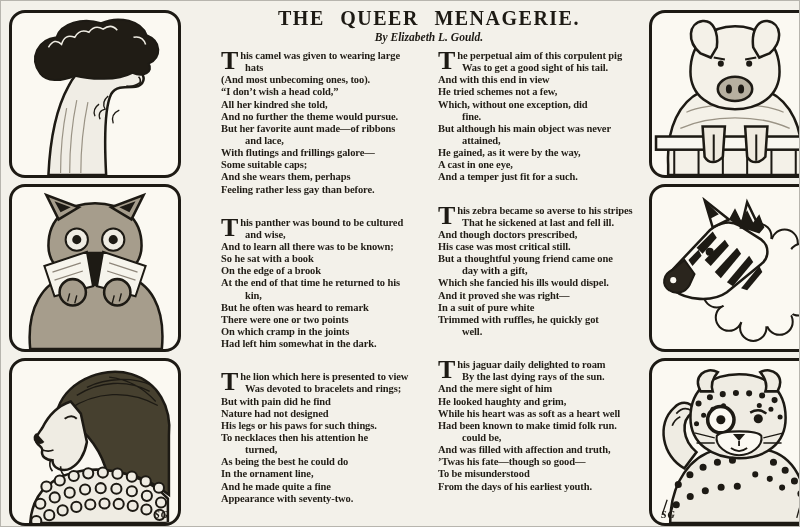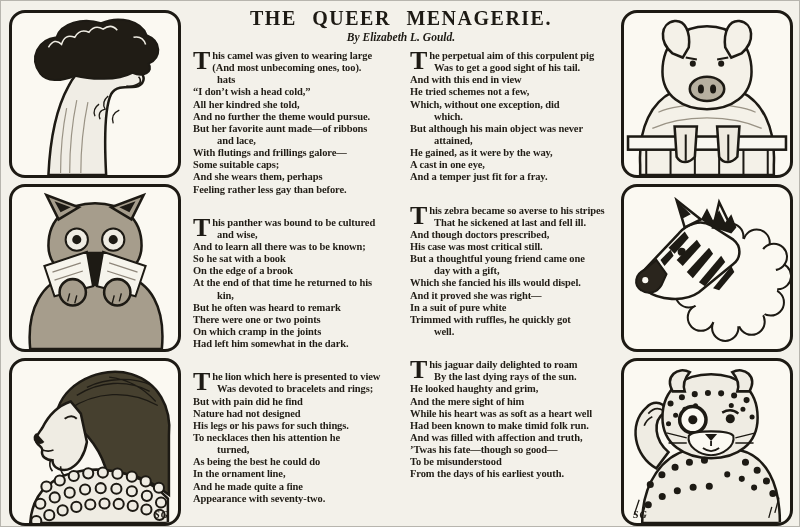--- a/index.html
+++ b/index.html
@@ -18,21 +18,21 @@
     position:relative;height:204px;border:3px solid #1d1a14;border-radius:16px;
     background:#fbf9f2;overflow:hidden;box-sizing:border-box;
   }
   .frame svg{width:100%;height:100%;display:block;}
   .signature{
     position:absolute;bottom:3px;font-size:10px;font-weight:bold;
     font-style:italic;color:#1d1a14;letter-spacing:1px;
   }
   .sig-right{right:9px;} .sig-left{left:9px;}
   
-  .text-area{flex:1;display:flex;flex-direction:column;box-sizing:border-box;}
+  .text-area{flex:1;display:flex;flex-direction:column;box-sizing:border-box;margin-left:28px;}
   .masthead{text-align:center;padding-top:5px;}
   .title{
     margin:0;font-size:20px;font-weight:bold;letter-spacing:1.5px;
     word-spacing:9px;line-height:24px;color:#1d1a14;
   }
   .byline{font-size:11.5px;font-weight:bold;font-style:italic;line-height:15px;color:#1d1a14;}
   .text-cols{display:flex;padding:5px 2px 0 8px;gap:12px;}
   .poem-col{width:205px;flex:0 0 205px;}
   .poem + .poem{margin-top:21px;}
   .line{
@@ -111,22 +111,22 @@
 
   <div class="text-area">
     <div class="masthead">
       <h1 class="title">THE QUEER MENAGERIE.</h1>
       <div class="byline">By Elizabeth L. Gould.</div>
     </div>
     <div class="text-cols">
       <div class="poem-col">
           <div class="poem">
             <div class="line"><span class="dropcap">T</span>his camel was given to wearing large</div>
+            <div class="line indent">hats</div>
             <div class="line">(And most unbecoming ones, too).</div>
-            <div class="line indent">hats</div>
             <div class="line">“I don’t wish a head cold,”</div>
             <div class="line">All her kindred she told,</div>
             <div class="line">And no further the theme would pursue.</div>
             <div class="line">But her favorite aunt made—of ribbons</div>
             <div class="line indent">and lace,</div>
             <div class="line">With flutings and frillings galore—</div>
             <div class="line">Some suitable caps;</div>
             <div class="line">And she wears them, perhaps</div>
             <div class="line">Feeling rather less gay than before.</div>
           </div>
@@ -157,47 +157,48 @@
             <div class="line">Appearance with seventy-two.</div>
           </div>
         </div>
       <div class="poem-col">
           <div class="poem">
             <div class="line"><span class="dropcap">T</span>he perpetual aim of this corpulent pig</div>
             <div class="line indent">Was to get a good sight of his tail.</div>
             <div class="line">And with this end in view</div>
             <div class="line">He tried schemes not a few,</div>
             <div class="line">Which, without one exception, did</div>
-            <div class="line indent">which.</div>
+            <div class="line indent">fine.</div>
             <div class="line">But although his main object was never</div>
             <div class="line indent">attained,</div>
             <div class="line">He gained, as it were by the way,</div>
             <div class="line">A cast in one eye,</div>
-            <div class="line">And a temper just fit for a fray.</div>
+            <div class="line">And a temper just fit for a such.</div>
           </div>
           <div class="poem">
             <div class="line"><span class="dropcap">T</span>his zebra became so averse to his stripes</div>
             <div class="line indent">That he sickened at last and fell ill.</div>
             <div class="line">And though doctors prescribed,</div>
             <div class="line">His case was most critical still.</div>
             <div class="line">But a thoughtful young friend came one</div>
             <div class="line indent">day with a gift,</div>
             <div class="line">Which she fancied his ills would dispel.</div>
             <div class="line">And it proved she was right—</div>
             <div class="line">In a suit of pure white</div>
             <div class="line">Trimmed with ruffles, he quickly got</div>
             <div class="line indent">well.</div>
           </div>
           <div class="poem">
             <div class="line"><span class="dropcap">T</span>his jaguar daily delighted to roam</div>
             <div class="line indent">By the last dying rays of the sun.</div>
+            <div class="line">And the mere sight of him</div>
             <div class="line">He looked haughty and grim,</div>
-            <div class="line">And the mere sight of him</div>
             <div class="line">While his heart was as soft as a heart well</div>
             <div class="line">Had been known to make timid folk run.</div>
+            <div class="line indent">could be,</div>
             <div class="line">And was filled with affection and truth,</div>
             <div class="line">’Twas his fate—though so good—</div>
             <div class="line">To be misunderstood</div>
             <div class="line">From the days of his earliest youth.</div>
           </div>
         </div>
     </div>
   </div>
 
   <div class="art-col right">

